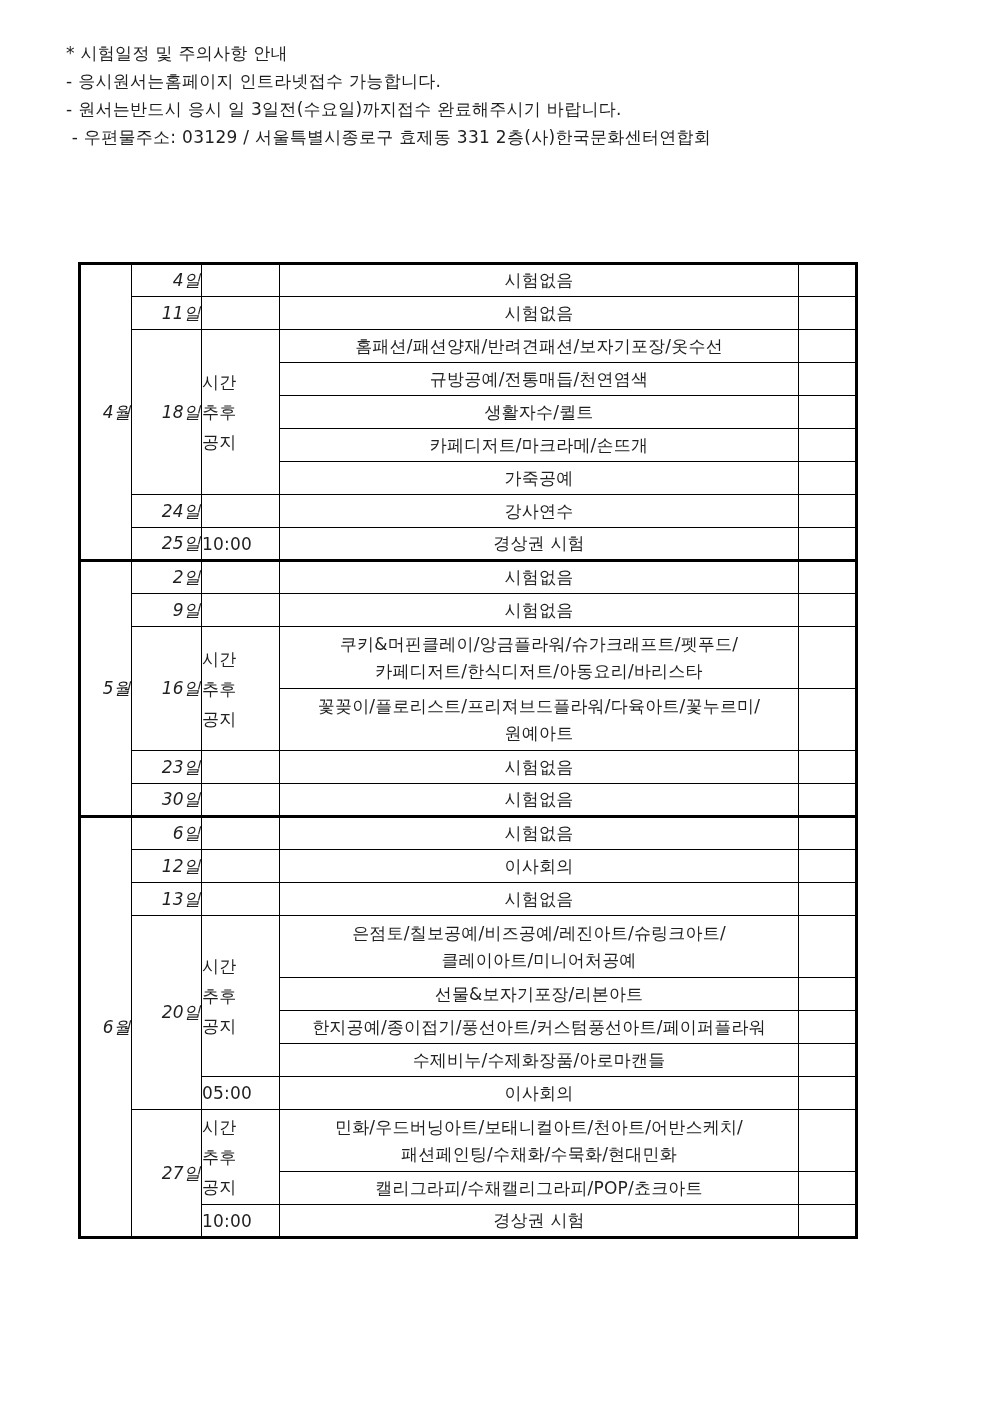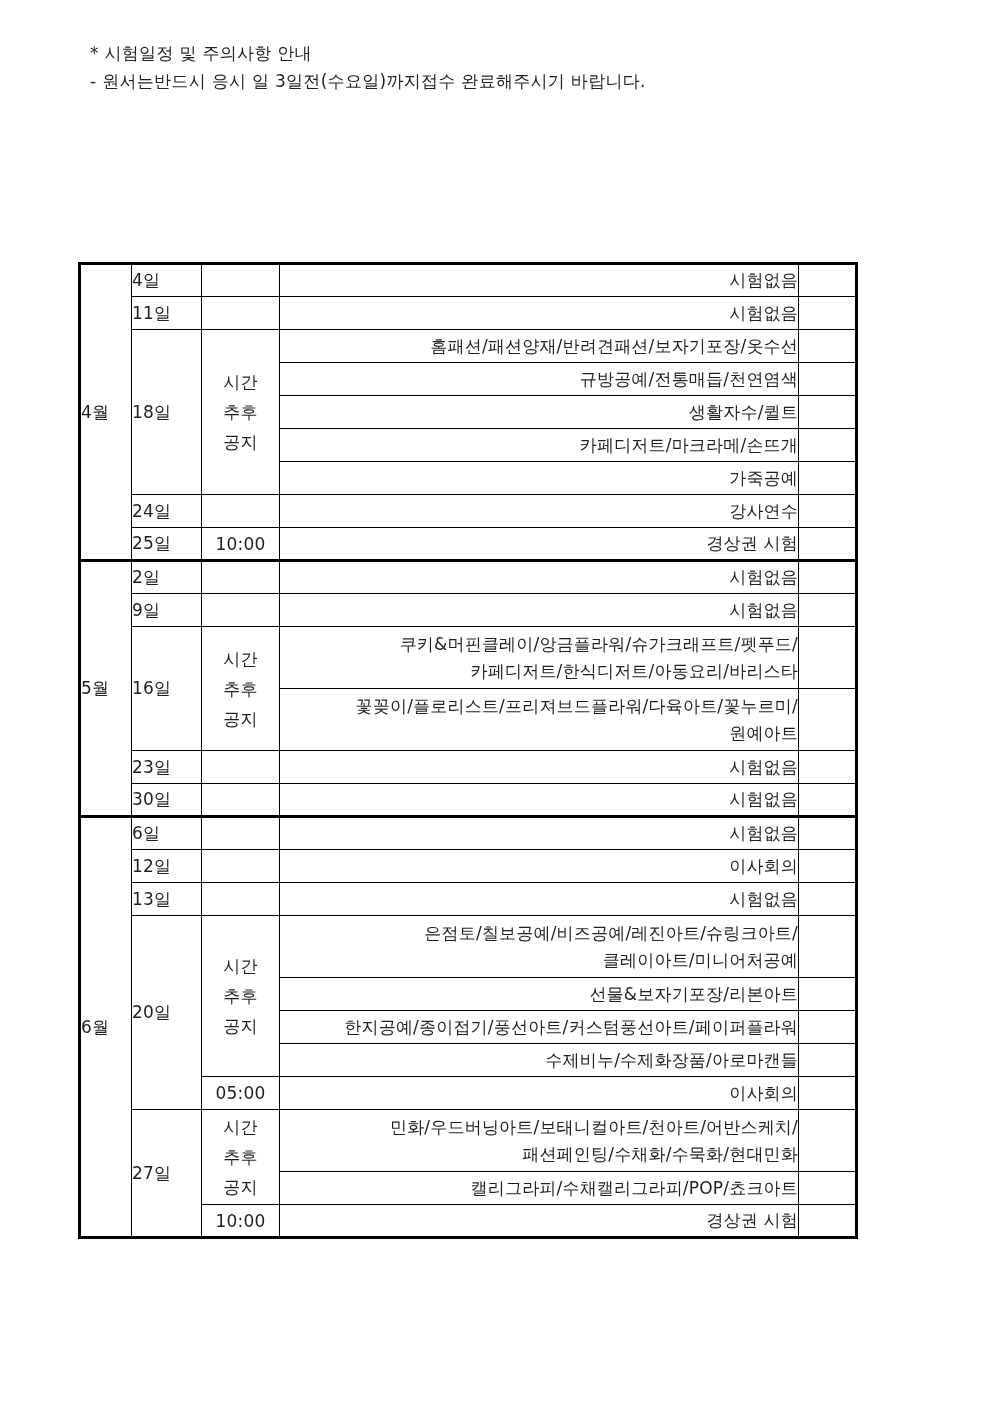--- a/index.html
+++ b/index.html
@@ -9,21 +9,21 @@
     width: 992px; height: 1403px;
     font-family: "DejaVu Sans", "Liberation Sans", sans-serif;
     color: #1f1f1f;
     position: relative;
   }
   .page { position: relative; width: 992px; height: 1403px; overflow: hidden; }
 
   
   .notice {
     position: absolute;
-    left: 66px; top: 39px; margin-left: 24px;
+    left: 66px; top: 39px;
   }
   .notice p {
     margin: 0;
     font-size: 17px;
     line-height: 28px;
     white-space: pre-wrap;
     letter-spacing: 0.3px;
   }
 
   
@@ -46,44 +46,46 @@
     border: 1px solid #000;
     font-size: 17px;
     letter-spacing: 0.2px;
     vertical-align: middle;
     padding: 0;
     overflow: hidden;
   }
   tr.h1 { height: 33px; }
   tr.h2 { height: 62px; }
 
-  td.month, td.day { text-align: left; }
+  td.month, td.day { text-align: right; font-style: italic; }
   td.time {
-    text-align: center;
+    text-align: left;
     padding-left: 9px;
     white-space: pre-line;
     line-height: 30px;
   }
   td.content {
-    text-align: right;
+    text-align: center;
     padding-left: 8px;
     padding-right: 6px;
     white-space: pre-line;
     line-height: 27px;
   }
   td.spare { }
 </style>
 </head>
 <body>
 
 <div class="page">
 
   <div class="notice">
     <p>* 시험일정 및 주의사항 안내</p>
+    <p>- 응시원서는홈페이지 인트라넷접수 가능합니다.</p>
     <p>- 원서는반드시 응시 일 3일전(수요일)까지접수 완료해주시기 바랍니다.</p>
+    <p> - 우편물주소: 03129 / 서울특별시종로구 효제동 331 2층(사)한국문화센터연합회</p>
   </div>
 
   <table class="schedule">
     <colgroup>
       <col class="c-month">
         <col class="c-day">
         <col class="c-time">
         <col class="c-content">
         <col class="c-spare">
     </colgroup>

